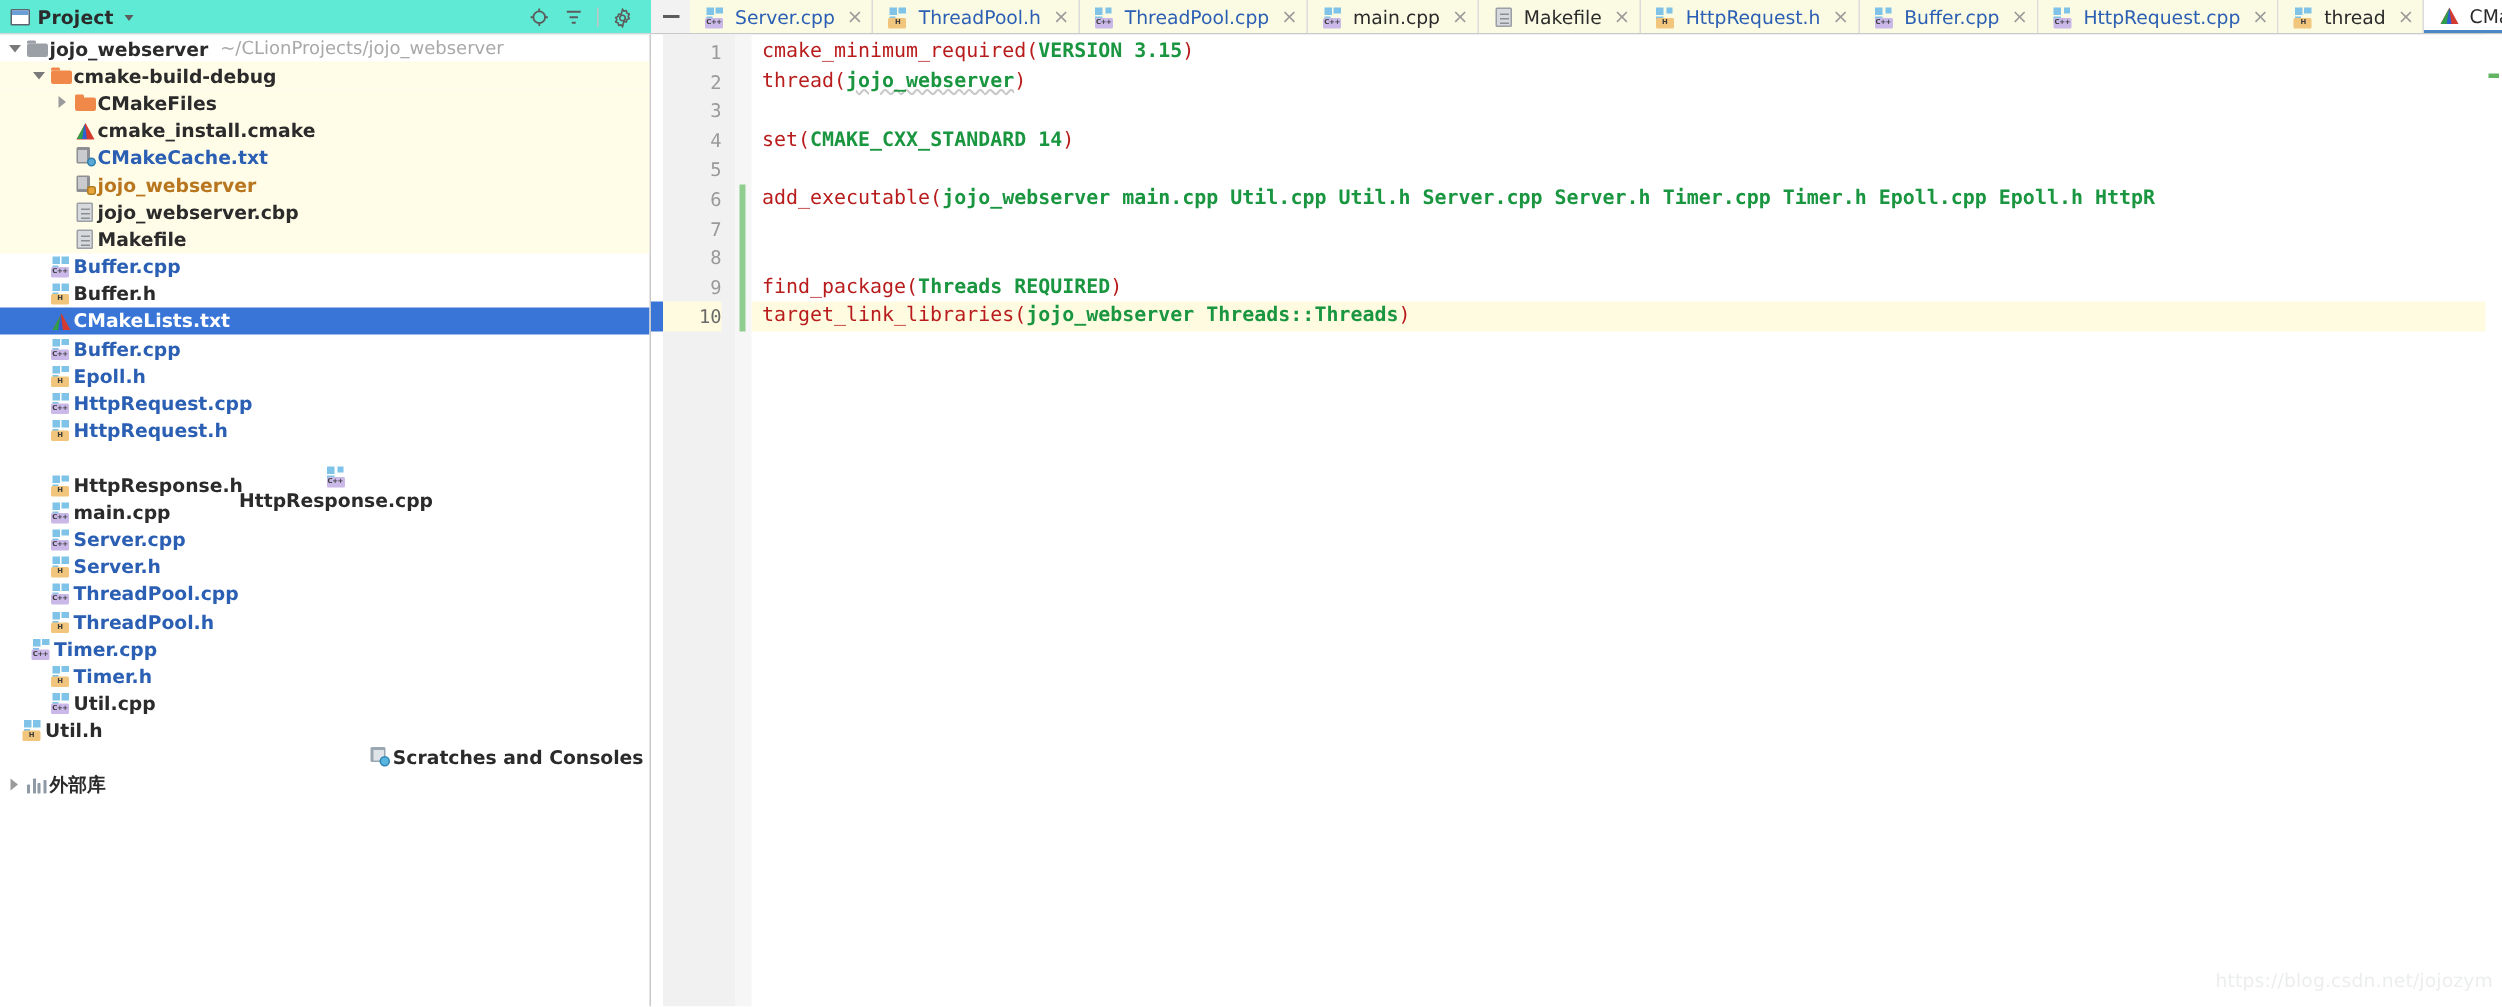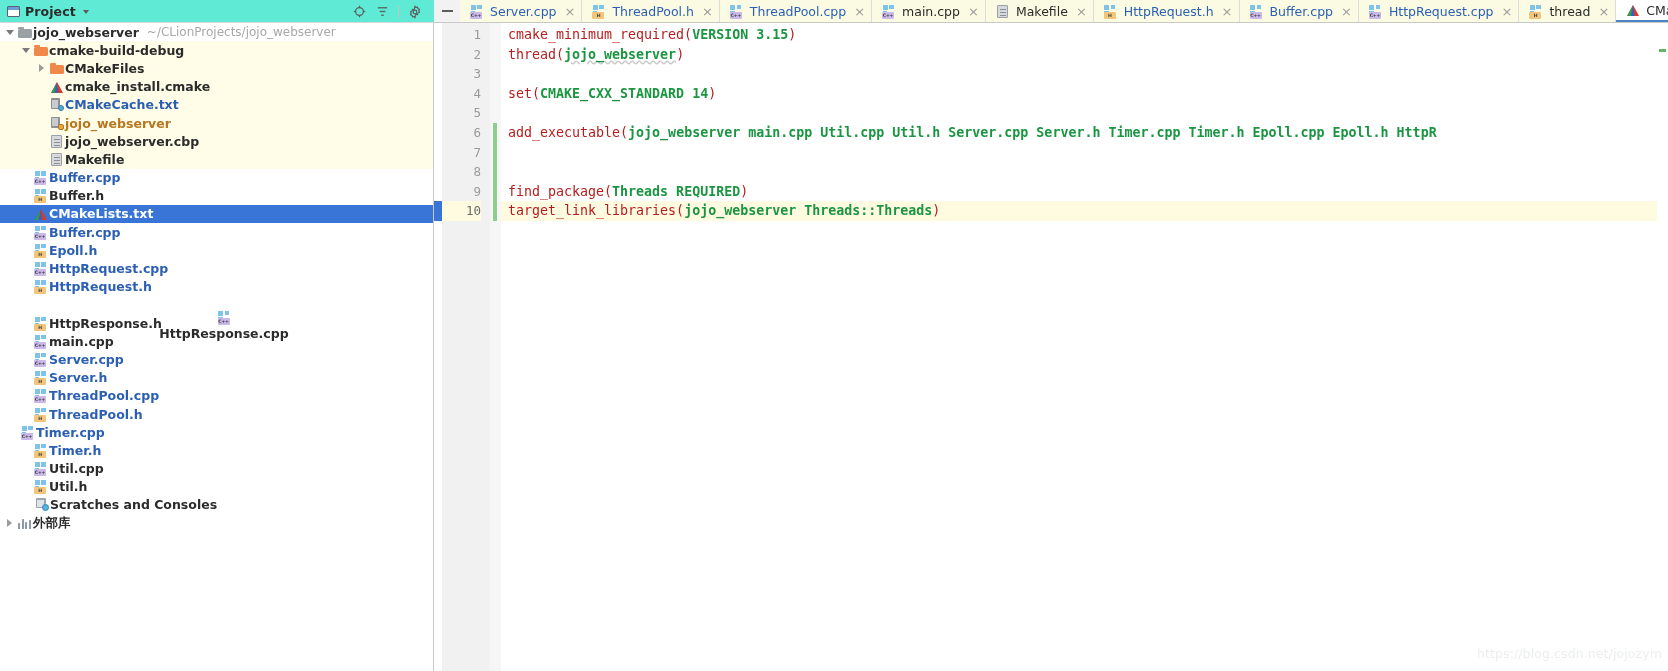--- a/index.html
+++ b/index.html
@@ -635,33 +635,33 @@
             <span class="icon-box">
               <span class="ficon">
                 <span class="sq-tl"></span>
                 <span class="sq-tr"></span>
                 <span class="sq-bl"></span>
                 <span class="badge cpp">C++</span>
               </span>
             </span>
             <span class="lbl bold">Util.cpp</span>
           </div>
-          <div class="row" style="padding-left: 19px;">
+          <div class="row" style="">
             <span class="arrow-box"></span>
             <span class="icon-box">
               <span class="ficon">
                 <span class="sq-tl"></span>
                 <span class="sq-tr"></span>
                 <span class="sq-bl"></span>
                 <span class="badge h">H</span>
               </span>
             </span>
             <span class="lbl bold">Util.h</span>
           </div>
-          <div class="row" style="padding-left: 20px;">
+          <div class="row" style="padding-left: 20px; justify-content: flex-end;">
             <span class="arrow-box"></span>
             <span class="icon-box">
               <span class="scr">
                 <span class="p"></span>
                 <span class="p2"></span>
                 <span class="clk"></span>
               </span>
             </span>
             <span class="lbl bold">Scratches and Consoles</span>
           </div>

